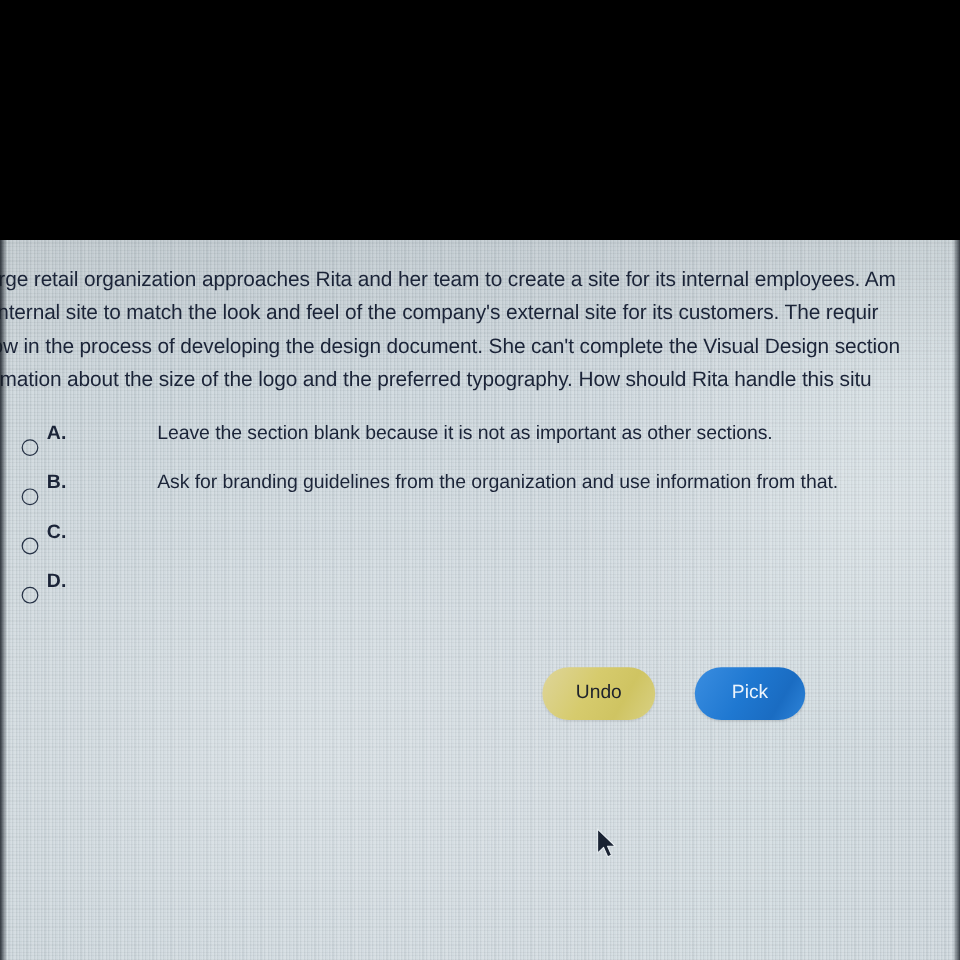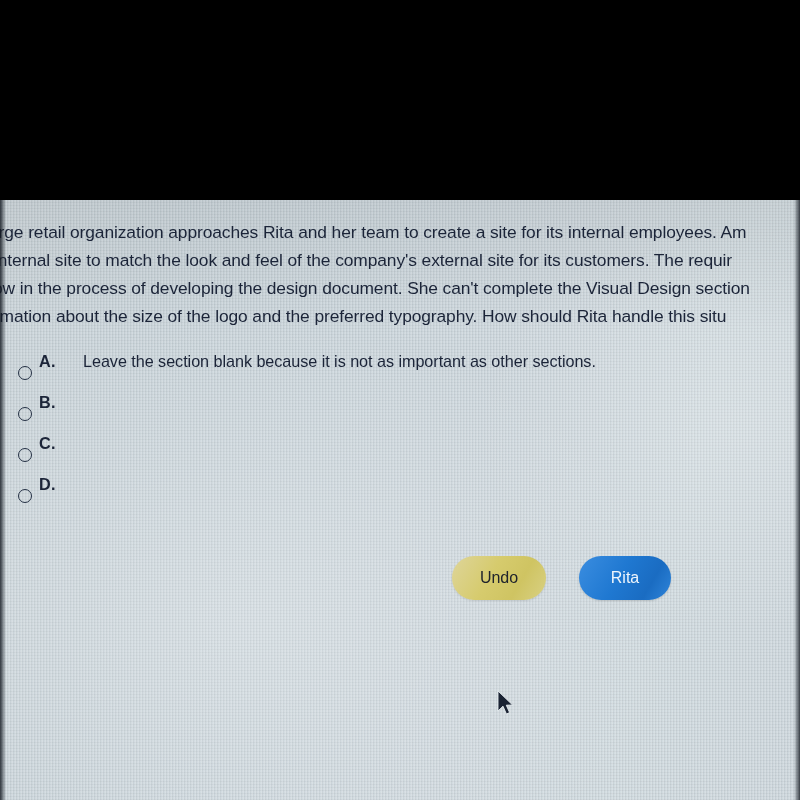--- a/index.html
+++ b/index.html
@@ -145,20 +145,21 @@
   }
   .option-letter {
     font-weight: bold;
     width: 44px;
     flex: 0 0 auto;
     letter-spacing: 0.2px;
   }
   .option-text {
     white-space: nowrap;
     letter-spacing: -0.05px;
+    margin-left: 48px;
   }
 
   
   #button-row {
     position: absolute;
     left: 452px;
     top: 356px;
     display: flex;
     align-items: flex-end;
     gap: 33px;
@@ -221,37 +222,38 @@
 
         <div class="option-row">
           <span class="radio-circle"></span>
           <span class="option-letter">A.</span>
           <span class="option-text">Leave the section blank because it is not as important as other sections.</span>
         </div>
 
         <div class="option-row">
           <span class="radio-circle"></span>
           <span class="option-letter">B.</span>
+          <span class="option-text">Ask for branding guidelines from the organization and use information from that.</span>
         </div>
 
         <div class="option-row">
           <span class="radio-circle"></span>
           <span class="option-letter">C.</span>
         </div>
 
         <div class="option-row">
           <span class="radio-circle"></span>
           <span class="option-letter">D.</span>
         </div>
 
       </div>
 
       <div id="button-row">
         <button id="undo-button" class="pill">Undo</button>
-        <button id="next-button" class="pill">Rita</button>
+        <button id="next-button" class="pill">Pick</button>
       </div>
 
       <div id="mouse-cursor">
         <svg width="18" height="26" viewBox="0 0 18 26" xmlns="http://www.w3.org/2000/svg">
           <path d="M1 1 L1 21 L6 16.2 L9.4 24 L12.6 22.6 L9.3 15.2 L15.6 15 Z" fill="#1a2333" stroke="#e8eef2" stroke-width="0.9" stroke-linejoin="round"></path>
         </svg>
       </div>
 
     </div>
   </div>

